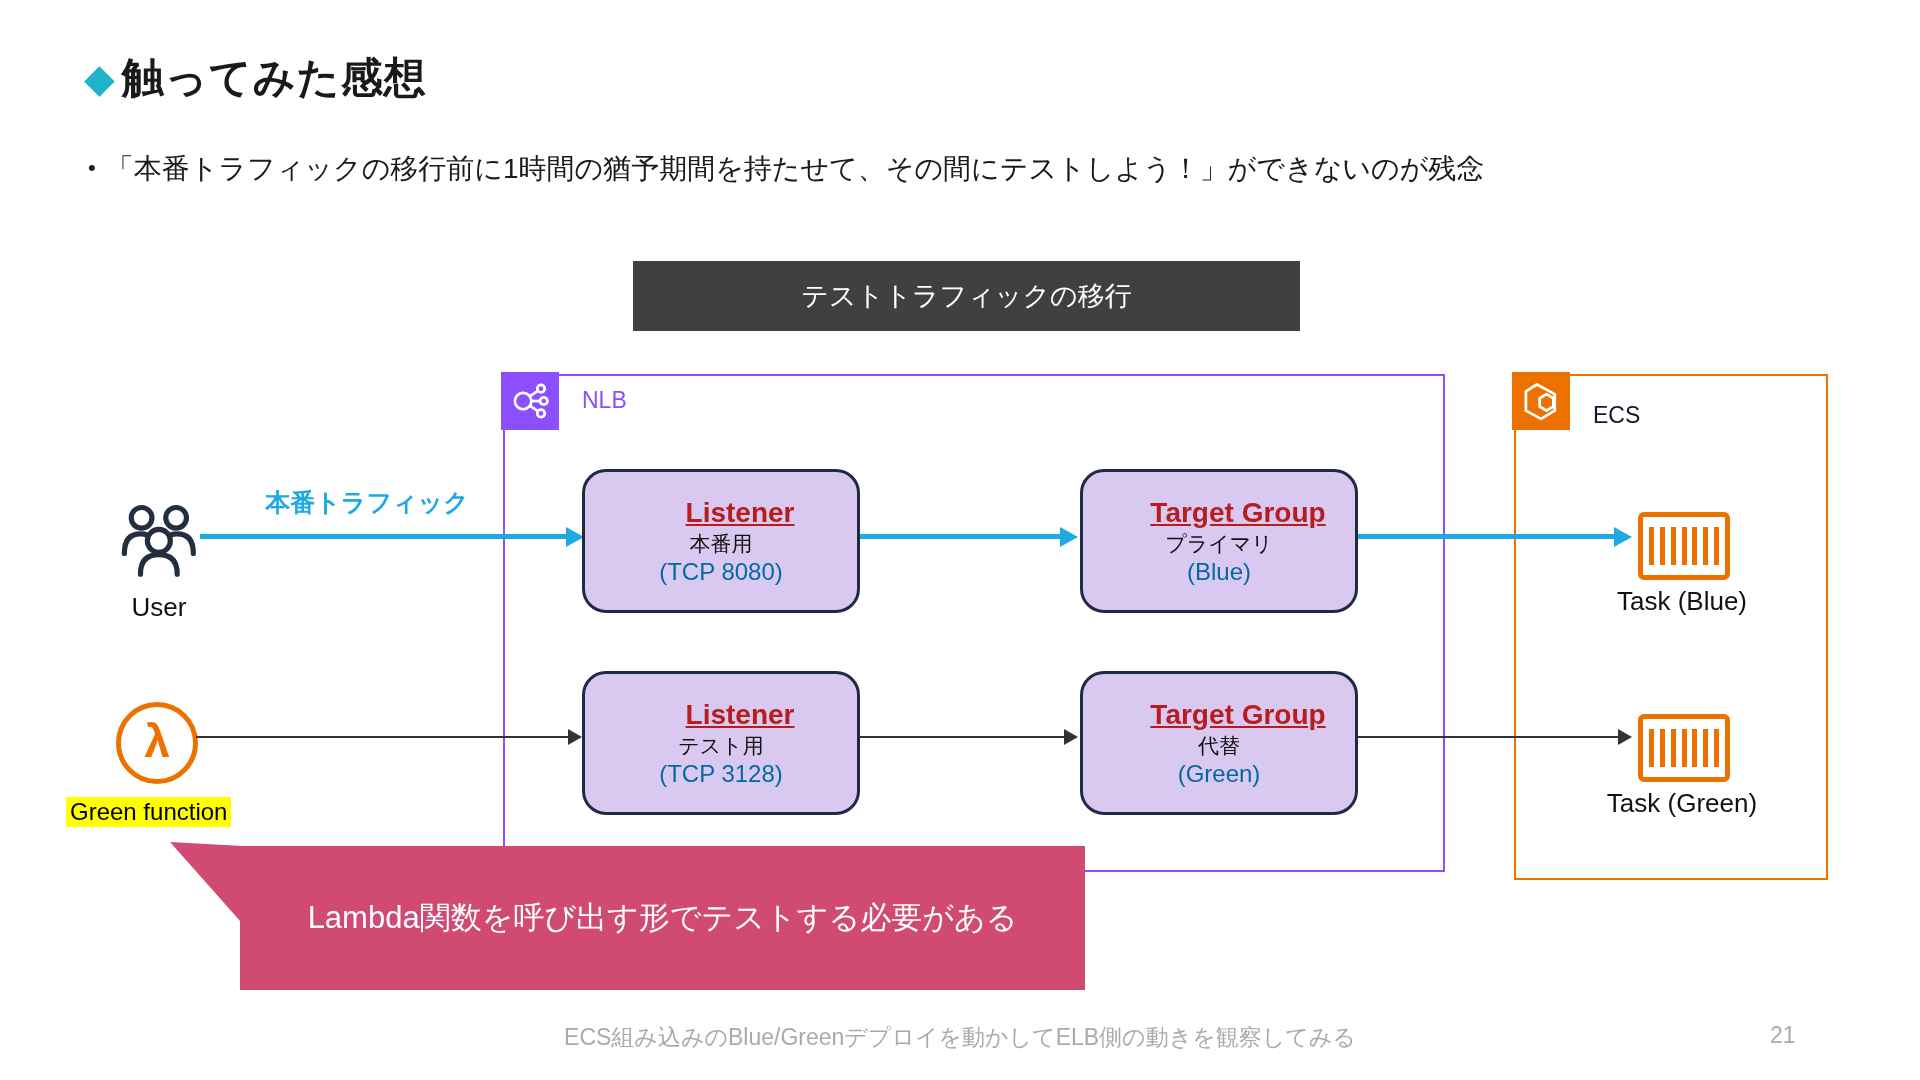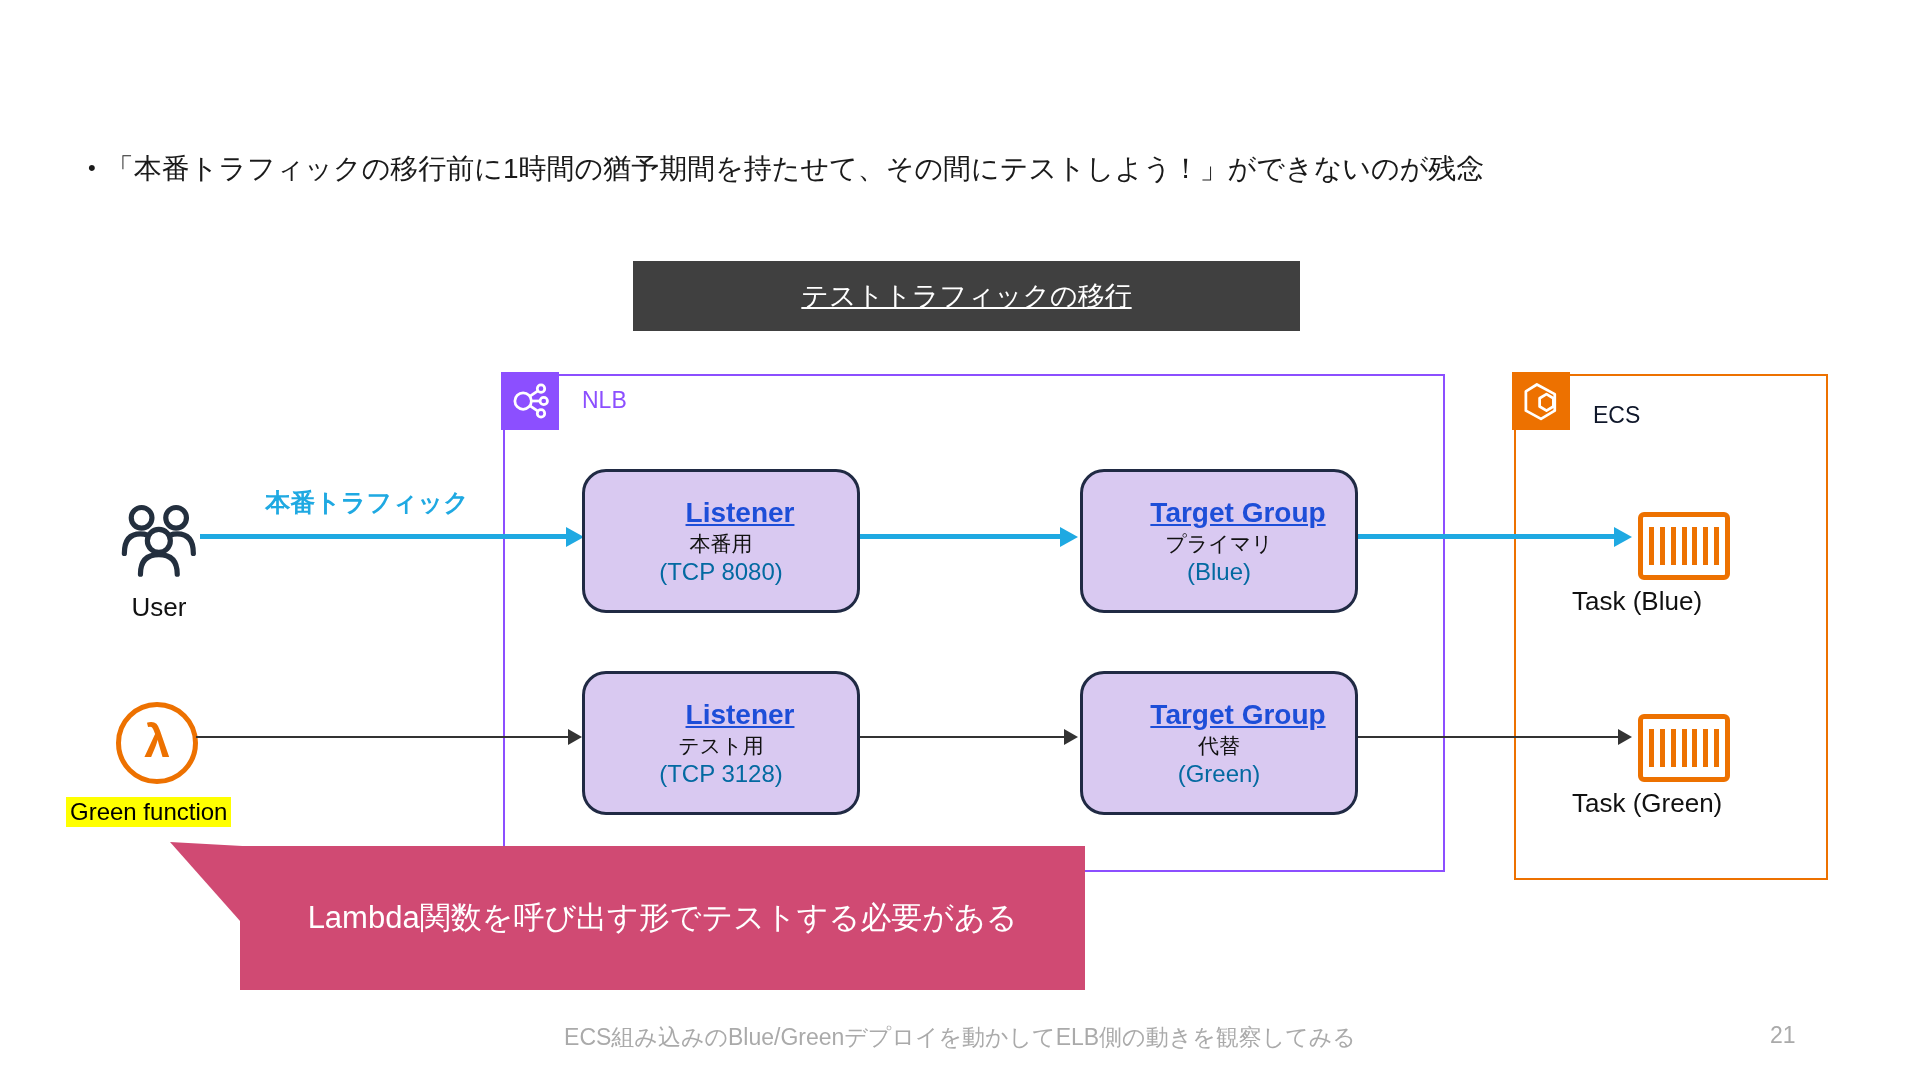--- a/index.html
+++ b/index.html
@@ -9,36 +9,36 @@
   
   .title{position:absolute;left:84px;top:50px;font-size:42px;font-weight:700;letter-spacing:1px;}
   .title .diamond{color:#1fb4c8;margin-right:6px;font-size:40px;}
 
   
   .bullet-line{position:absolute;left:88px;top:150px;font-size:28px;color:#1a1a1a;}
   .bullet-line .marker{margin-right:10px;font-size:22px;vertical-align:3px;}
 
   
   .header-box{position:absolute;left:633px;top:261px;width:667px;height:70px;background:#404040;
-              color:#fff;display:flex;align-items:center;justify-content:center;font-size:27px;text-decoration:underline;}
+              color:#fff;display:flex;align-items:center;justify-content:center;font-size:27px;}
 
   
   .nlb-box{position:absolute;left:503px;top:374px;width:938px;height:494px;border:2px solid #8C4FFF;background:transparent;}
   .ecs-box{position:absolute;left:1514px;top:374px;width:310px;height:502px;border:2px solid #ED7100;background:transparent;}
   .svc-icon{position:absolute;width:58px;height:58px;display:flex;align-items:center;justify-content:center;}
   .nlb-icon{left:501px;top:372px;background:#8C4FFF;}
   .ecs-icon{left:1512px;top:372px;background:#ED7100;}
   .svc-label{position:absolute;font-size:23px;}
   .nlb-label{left:582px;top:387px;color:#8C4FFF;}
   .ecs-label{left:1593px;top:387px;color:#0f172a;margin-top:15px;}
 
   
   .node{position:absolute;width:272px;height:138px;background:#d9c9f1;border:3px solid #202a44;
         border-radius:24px;display:flex;flex-direction:column;align-items:center;justify-content:center;text-align:center;}
-  .node .t{font-size:28px;font-weight:700;text-decoration:underline;line-height:34px;color:#1d4ed8;margin-left:38px;}
+  .node .t{font-size:28px;font-weight:700;text-decoration:underline;line-height:34px;color:#b91c1c;margin-left:38px;}
   .node .s{font-size:21px;line-height:27px;color:#111;}
   .node .p{font-size:24px;line-height:29px;color:#0369a1;}
   .listener-1{left:582px;top:469px;}
   .tg-1{left:1080px;top:469px;}
   .listener-2{left:582px;top:671px;}
   .tg-2{left:1080px;top:671px;}
 
   
   .user-wrap{position:absolute;left:112px;top:498px;width:96px;text-align:center;}
   .user-label{position:absolute;left:104px;top:592px;width:110px;text-align:center;font-size:26px;color:#111;}
@@ -46,21 +46,21 @@
                  border-radius:50%;display:flex;align-items:center;justify-content:center;}
   .lambda-glyph{font-size:46px;font-weight:700;color:#ED7100;transform:translateY(-2px);}
   .lambda-label{position:absolute;left:66px;top:797px;background:#ffff00;color:#000;font-size:24px;padding:1px 4px;}
 
   
   .task-icon{position:absolute;width:82px;height:58px;border:5px solid #ED7100;border-radius:6px;
              display:flex;align-items:center;justify-content:space-evenly;background:#fff;}
   .task-icon i{display:block;width:5px;height:38px;background:#ED7100;}
   .task-1{left:1638px;top:512px;}
   .task-2{left:1638px;top:714px;}
-  .task-label{position:absolute;width:220px;font-size:26px;color:#111;}
+  .task-label{position:absolute;width:220px;text-align:center;font-size:26px;color:#111;}
   .task-label-1{left:1572px;top:586px;}
   .task-label-2{left:1572px;top:788px;}
 
   
   .hline{position:absolute;}
   .arrowhead{position:absolute;width:0;height:0;}
   .prod{background:#1fa9e2;height:5px;}
   .prod-head{border-left:18px solid #1fa9e2;border-top:10px solid transparent;border-bottom:10px solid transparent;}
   .test{background:#333;height:2px;}
   .test-head{border-left:14px solid #333;border-top:8px solid transparent;border-bottom:8px solid transparent;}
@@ -76,20 +76,23 @@
 
   
   .footer{position:absolute;left:0;top:1022px;width:1920px;text-align:center;font-size:23px;color:#aaaaaa;}
   .page-num{position:absolute;left:1770px;top:1022px;font-size:23px;color:#aaaaaa;}
 </style>
 </head>
 <body>
 
 <div class="slide">
 
+  <div class="title">
+    <span class="diamond">◆</span><span>触ってみた感想</span>
+  </div>
 
   <div class="bullet-line">
     <span class="marker">•</span><span>「本番トラフィックの移行前に1時間の猶予期間を持たせて、その間にテストしよう！」ができないのが残念</span>
   </div>
 
   <div class="header-box">
     <span>テストトラフィックの移行</span>
   </div>
 
   <div class="nlb-box"></div>

